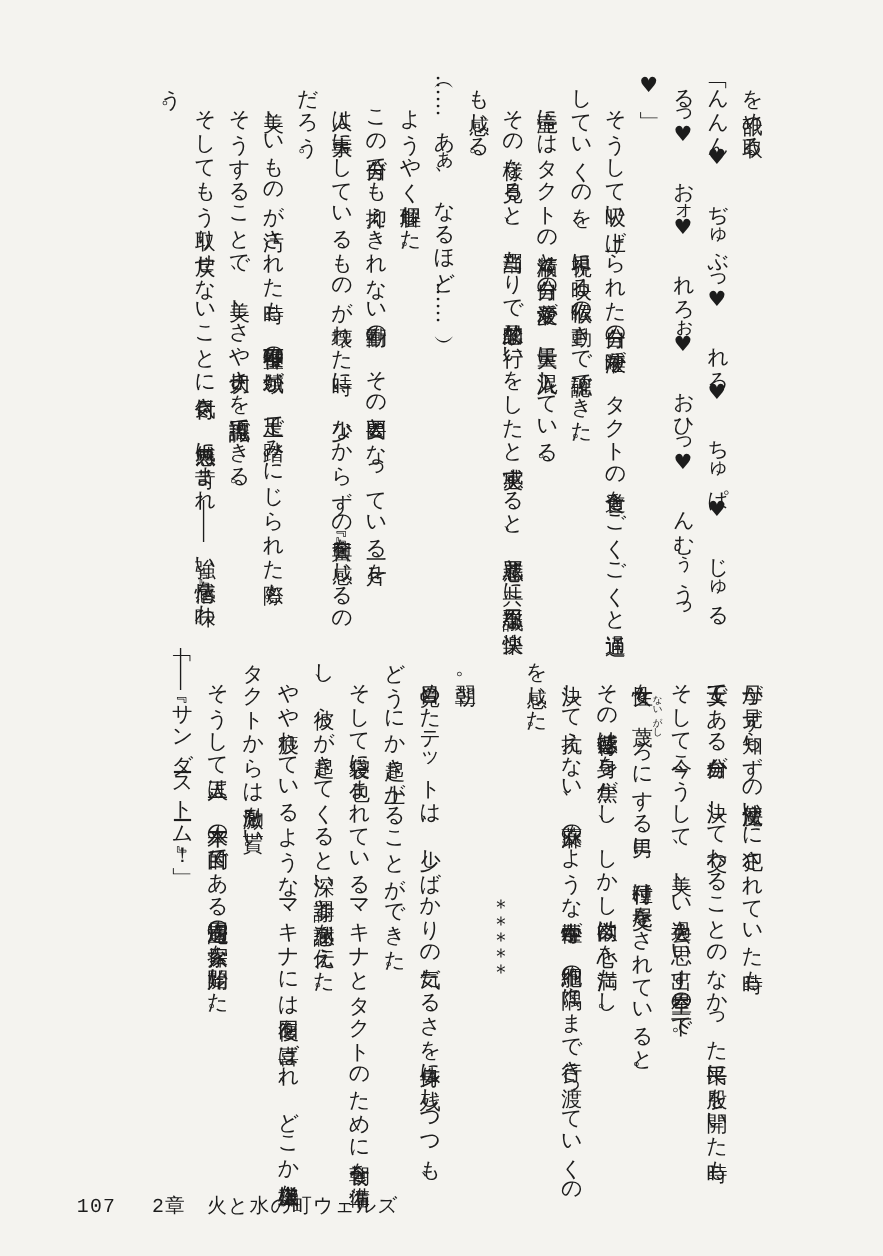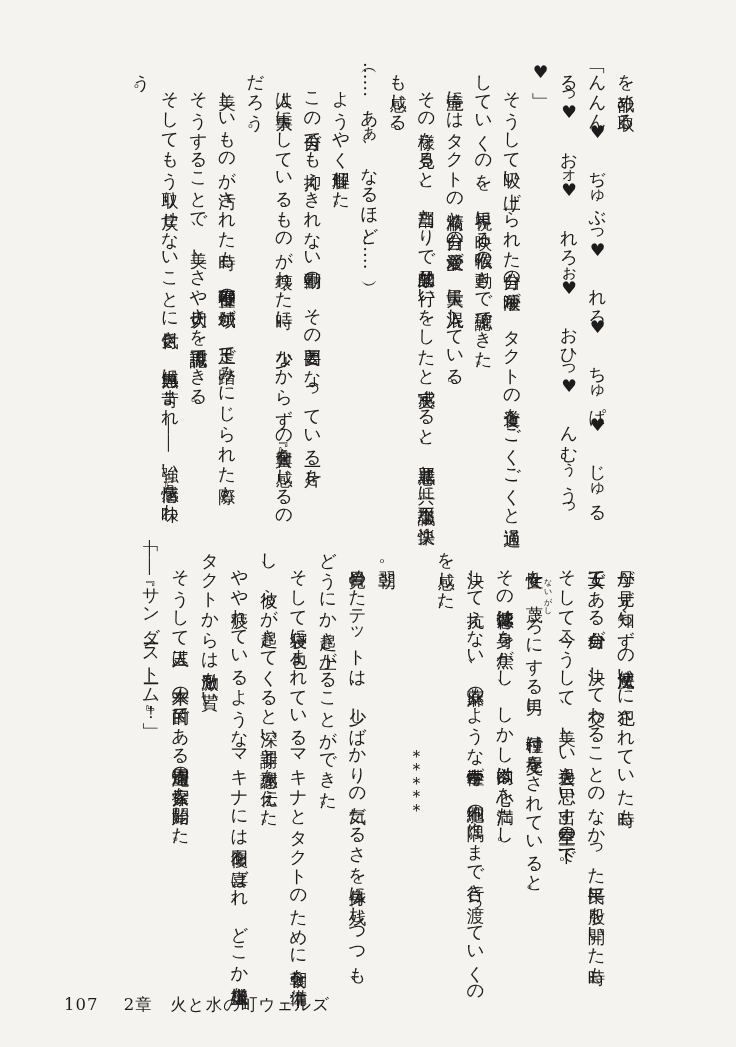--- a/index.html
+++ b/index.html
@@ -22,20 +22,21 @@
   .band-top    { top:62px;  right:96px; height:462px; line-height:28.5px; }
   .band-bottom { top:540px; right:96px; height:463px; line-height:29.5px; }
   .band p.separator { text-align:center; letter-spacing:-4px; }
   ruby rt { font-size:8px; letter-spacing:0; font-family:"DejaVu Serif","Liberation Serif",serif; }
   .footer {
     position:absolute;
     top:994px; left:64px;
     font-size:16.5px;
     letter-spacing:1px;
     white-space:nowrap;
+    font-family:Liberation Mono, monospace;
   }
   .footer .num { margin-right:19px; }
 </style>
 </head>
 <body>
 
 <div class="page">
 
   <div class="band band-top">
       <p>を舐め取る。</p>

